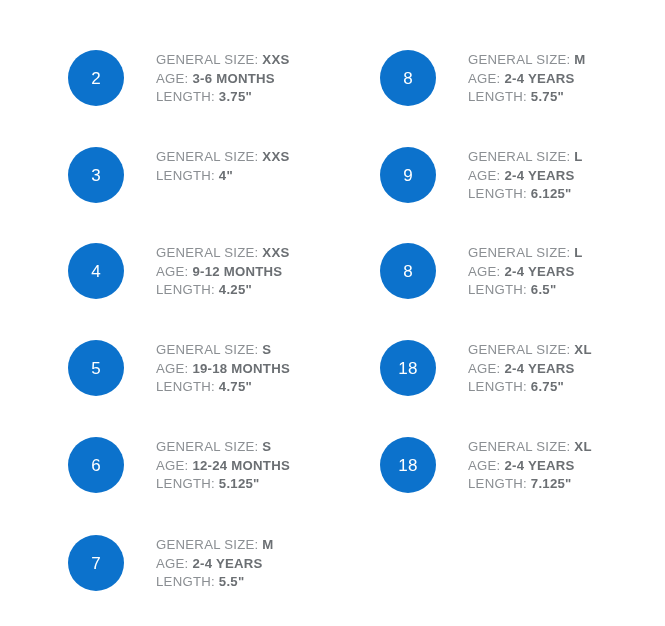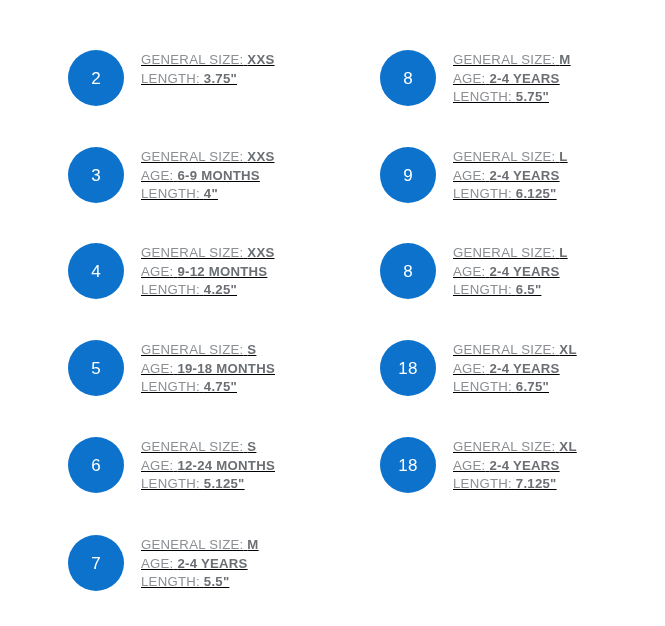--- a/index.html
+++ b/index.html
@@ -58,23 +58,22 @@
     color: #ffffff;
     font-size: 17px;
     font-weight: 400;
     letter-spacing: 0.2px;
     line-height: 1;
     font-family: "Liberation Sans", sans-serif;
   }
 
   .size-details {
     flex: 1 1 auto;
-    margin-left: 17px;
+    margin-left: 32px;
     padding-top: 1px;
-    text-decoration: underline;
   }
   .detail-line {
     font-size: 13.2px;
     line-height: 18.5px;
     color: #8b8f93;
     letter-spacing: 0.25px;
     white-space: nowrap;
   }
   .detail-label {
     color: #8b8f93;
@@ -89,30 +88,30 @@
 <body>
 
 <div id="size-chart">
   <div class="column left">
       <div class="size-row" style="top: 50px;">
         <div class="size-badge">
           <span class="size-badge-number">2</span>
         </div>
         <div class="size-details">
           <div class="detail-line"><span class="detail-label">GENERAL SIZE:</span> <span class="detail-value">XXS</span></div>
+          <div class="detail-line"><span class="detail-label">AGE:</span> <span class="detail-value">3-6 MONTHS</span></div>
           <div class="detail-line"><span class="detail-label">LENGTH:</span> <span class="detail-value">3.75"</span></div>
         </div>
       </div>
       <div class="size-row" style="top: 147px;">
         <div class="size-badge">
           <span class="size-badge-number">3</span>
         </div>
         <div class="size-details">
           <div class="detail-line"><span class="detail-label">GENERAL SIZE:</span> <span class="detail-value">XXS</span></div>
-          <div class="detail-line"><span class="detail-label">AGE:</span> <span class="detail-value">6-9 MONTHS</span></div>
           <div class="detail-line"><span class="detail-label">LENGTH:</span> <span class="detail-value">4"</span></div>
         </div>
       </div>
       <div class="size-row" style="top: 243px;">
         <div class="size-badge">
           <span class="size-badge-number">4</span>
         </div>
         <div class="size-details">
           <div class="detail-line"><span class="detail-label">GENERAL SIZE:</span> <span class="detail-value">XXS</span></div>
           <div class="detail-line"><span class="detail-label">AGE:</span> <span class="detail-value">9-12 MONTHS</span></div>

